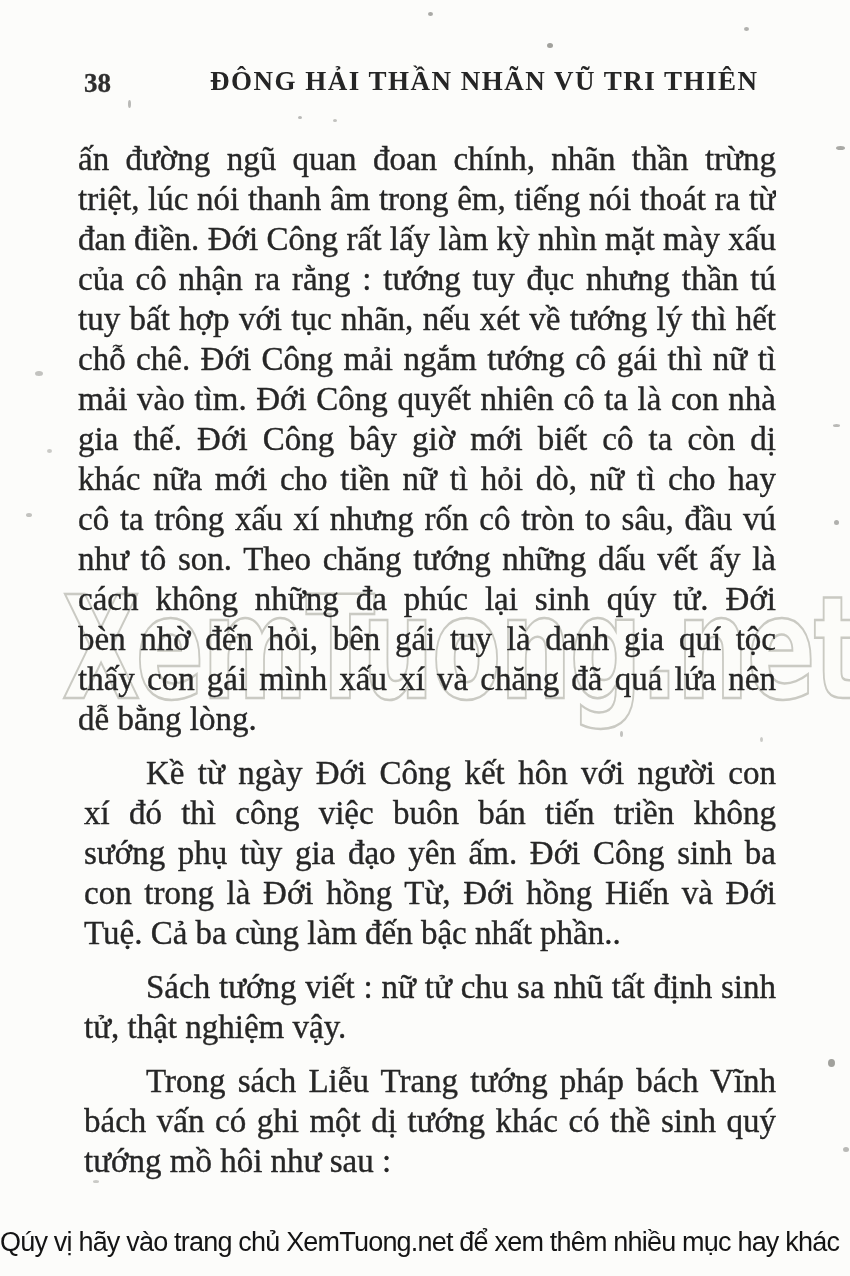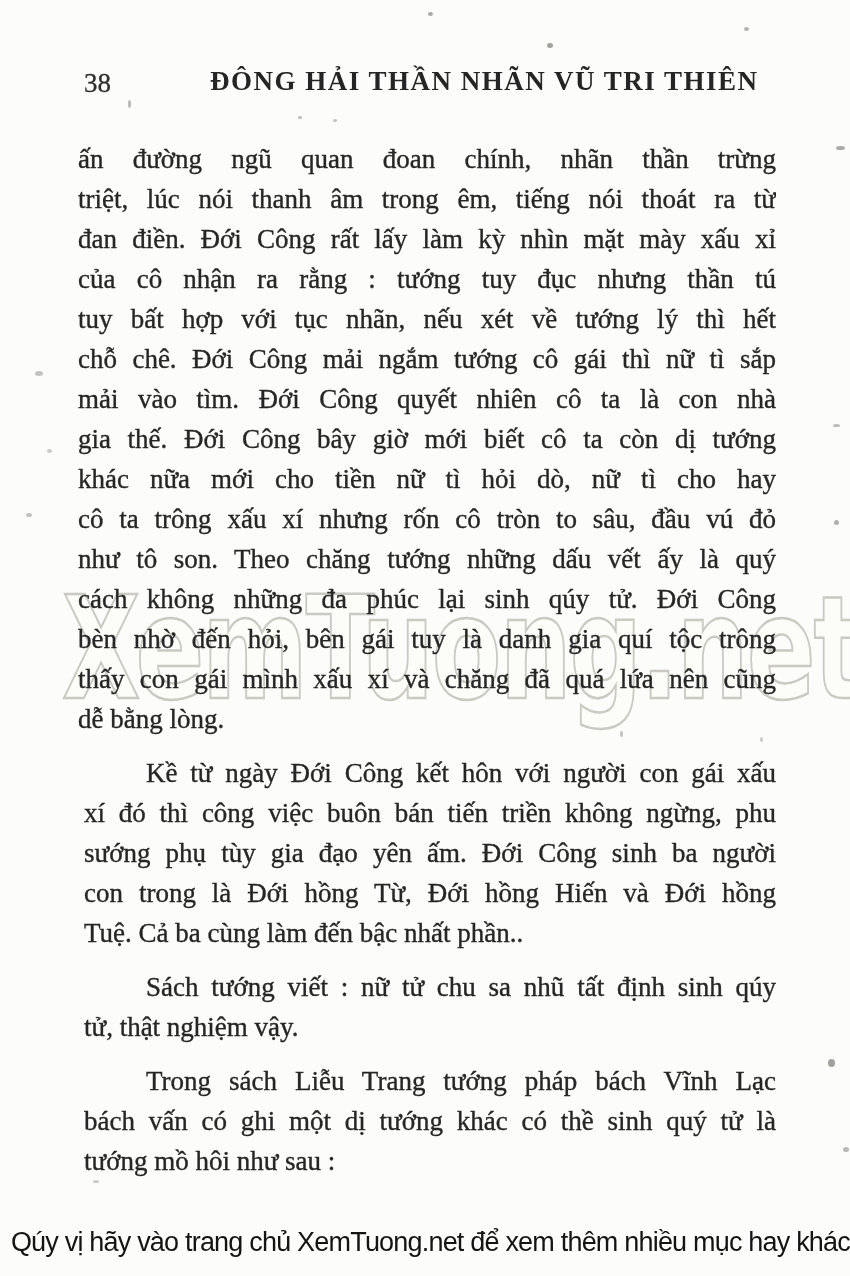--- a/index.html
+++ b/index.html
@@ -10,21 +10,21 @@
     overflow:hidden;
     font-family:"Liberation Serif","DejaVu Serif",serif;
   }
   .page{
     position:absolute;inset:0;
     background:#fcfcfa;
   }
   
   .pagenum{
     position:absolute;left:84px;top:68px;
-    font-size:27px;color:#2e2e2e;
+    font-size:27px;color:#2e2e2e;font-weight:bold;
     -webkit-text-stroke:0.3px #2e2e2e;
   }
   .header-title{
     position:absolute;left:210px;top:66px;
     font-size:27px;font-weight:bold;letter-spacing:1.5px;
     color:#252525;white-space:nowrap;
   }
   
   .watermark{
     position:absolute;left:62px;top:578px;
@@ -32,35 +32,35 @@
     font-weight:bold;font-size:142px;line-height:1;
     letter-spacing:-3px;white-space:nowrap;
     color:rgba(252,252,248,0.42);
     -webkit-text-stroke:2.5px rgba(160,160,149,0.55);
     transform:scaleX(0.715);transform-origin:left top;
     z-index:1;
   }
   
   .bodytext{
     position:absolute;left:78px;top:139px;width:698px;
-    font-size:27px;color:#262626;z-index:2;
+    font-size:33px;color:#262626;z-index:2;
     -webkit-text-stroke:0.35px #262626;
   }
   .paragraph + .paragraph{margin-top:14px;margin-left:6px;}
   .line{
     height:40px;line-height:40px;
     text-align:justify;text-align-last:justify;
     overflow:hidden;white-space:normal;
   }
   .line.last{text-align-last:left;}
   .line.first-indent{padding-left:62px;}
   
   .footer{
     position:absolute;left:0;right:0;top:1227px;
-    text-align:right;
+    text-align:left;
     font-family:"Liberation Sans","DejaVu Sans",sans-serif;
     font-size:27px;letter-spacing:-0.8px;
     color:#141414;z-index:3;background:transparent;
   }
   
   .speck{
     position:absolute;background:#55554f;border-radius:50%;z-index:2;
   }
 </style>
 </head>

